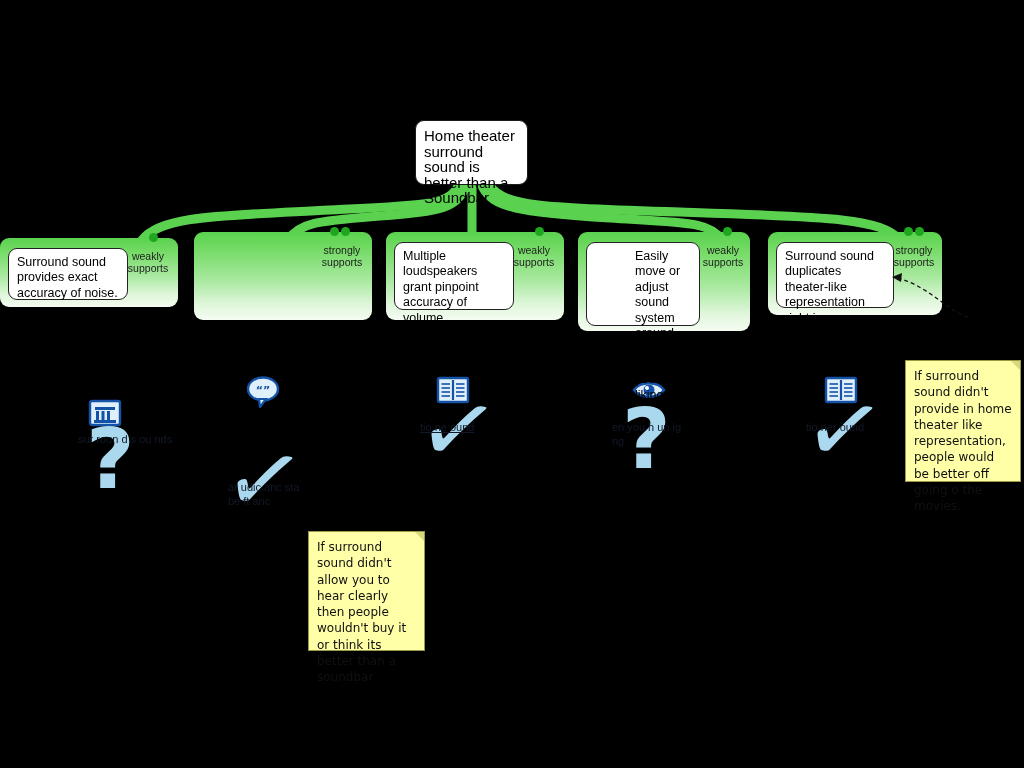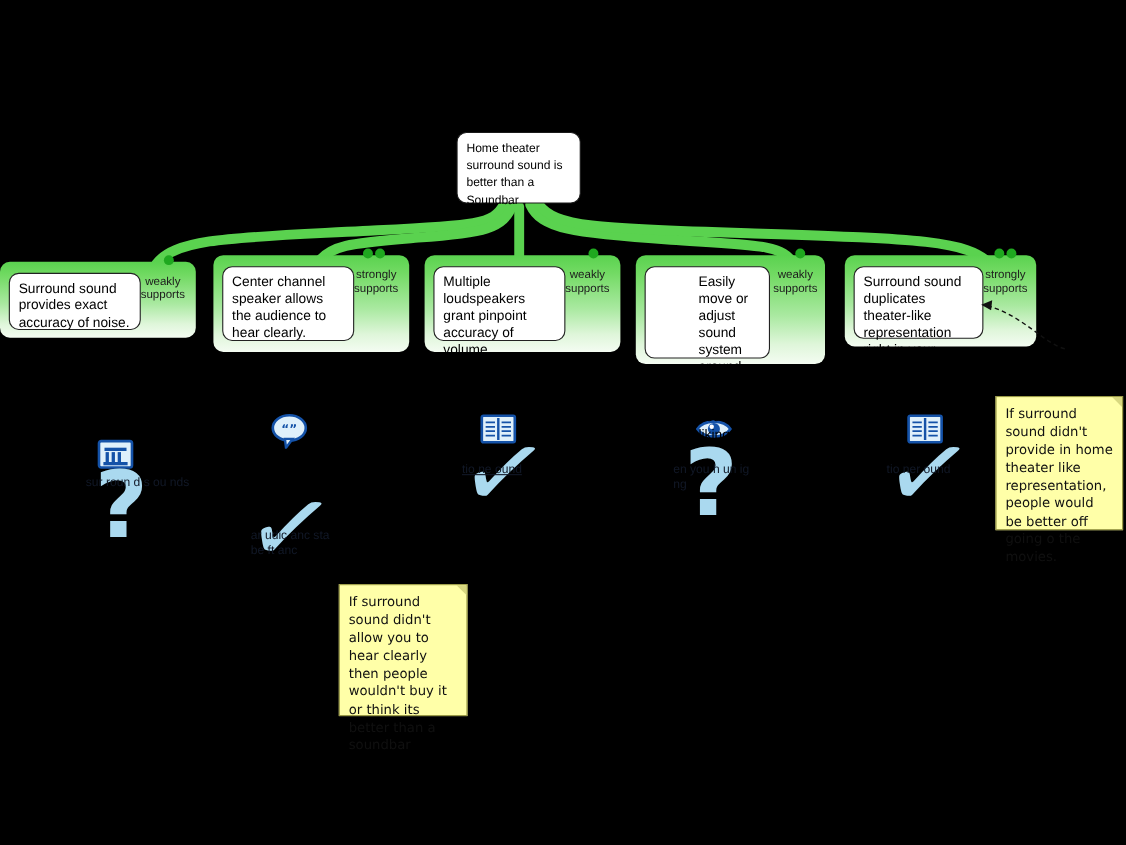--- a/index.html
+++ b/index.html
@@ -5,21 +5,21 @@
   html,body{margin:0;padding:0;background:#000;}
   body{width:1024px;height:768px;position:relative;overflow:hidden;
        font-family:"Liberation Sans","DejaVu Sans",sans-serif;}
   #stage{position:absolute;left:0;top:0;width:1024px;height:768px;background:#000;}
 
   
   #wires{position:absolute;left:0;top:0;width:1024px;height:768px;}
 
   
   .claim-box{position:absolute;background:#ffffff;border:1px solid #1a1a1a;
-     border-radius:9px;box-sizing:border-box;color:#000;font-size:11px;
+     border-radius:9px;box-sizing:border-box;color:#000;font-size:15px;
      line-height:15.5px;padding:7px 8px 6px 8px;z-index:40;}
 
   
   .support{position:absolute;z-index:30;box-sizing:border-box;
      border-radius:9px;
      background:linear-gradient(to bottom,#5ad24f 0%,#72da63 18%,#a9e9a0 55%,#dff6da 82%,#f4fcf2 100%);}
   .support .inner{position:absolute;left:8px;top:10px;background:#fff;
      border:1px solid #222;border-radius:9px;box-sizing:border-box;
      color:#000;font-size:12.5px;line-height:15.4px;padding:6px 7px 5px 8px;}
   .support .strength{position:absolute;right:4px;top:12px;width:52px;
@@ -71,23 +71,20 @@
     </div>
     <div class="inner" style="width:120px;height:52px;">
       <span>Surround sound provides exact accuracy of noise.</span>
     </div>
     <div class="strength">weakly supports</div>
   </div>
 
   <div class="support" style="left:194px;top:232px;width:178px;height:88px;">
     <div class="dots">
       <i></i><i></i>
-    </div>
-    <div class="inner" style="width:120px;height:68px;">
-      <span>Center channel speaker allows the audience to hear clearly.</span>
     </div>
     <div class="strength">strongly supports</div>
   </div>
 
   <div class="support" style="left:386px;top:232px;width:178px;height:88px;">
     <div class="dots" style="right:20px;">
       <i></i>
     </div>
     <div class="inner" style="width:120px;height:68px;">
       <span>Multiple loudspeakers grant pinpoint accuracy of volume.</span>

